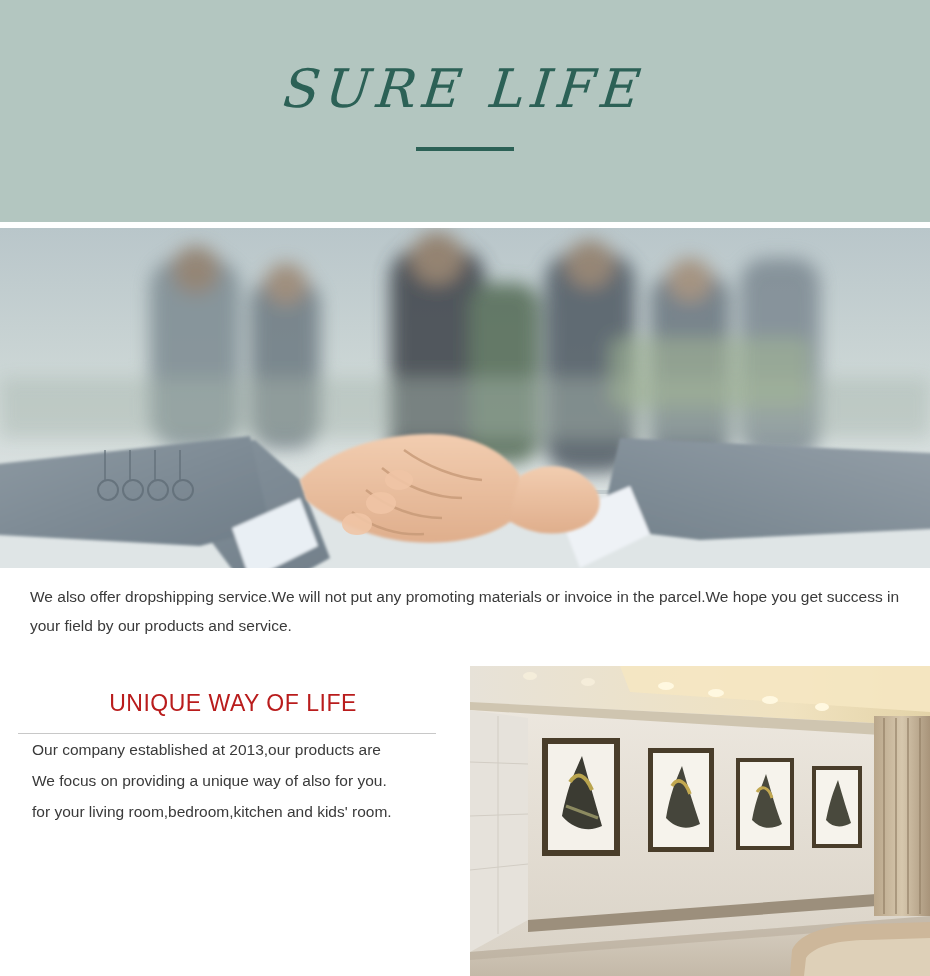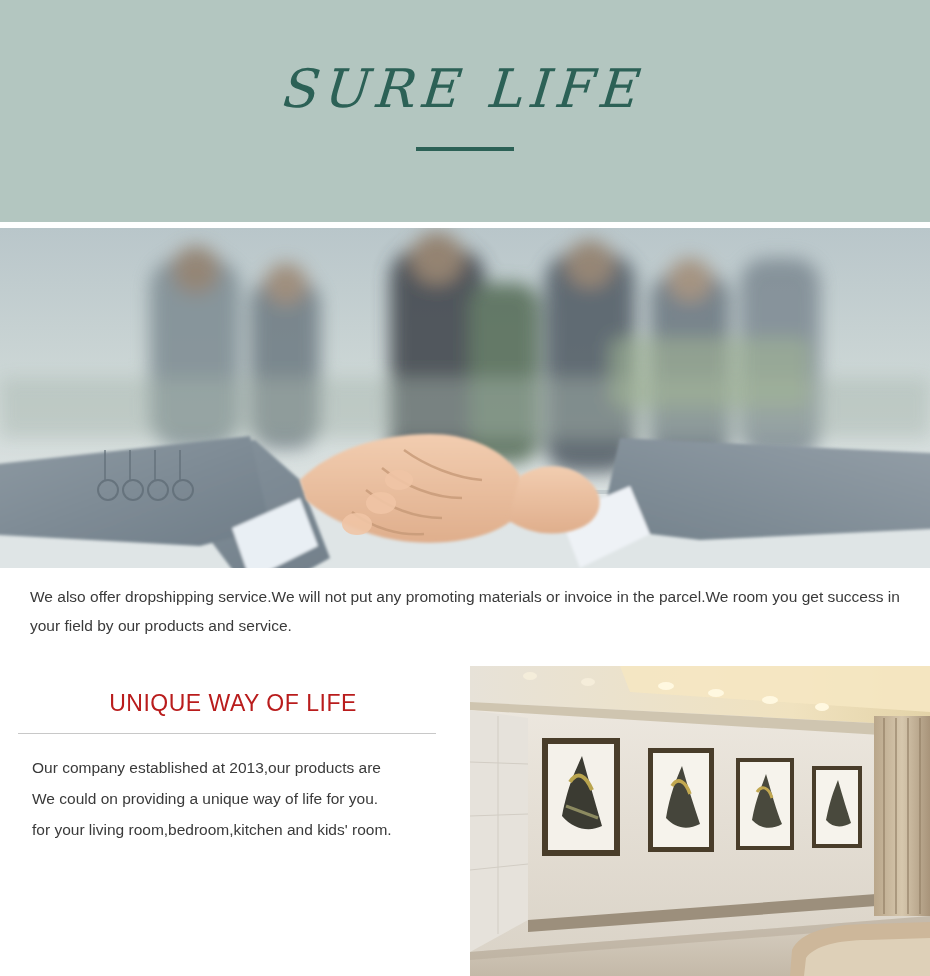--- a/index.html
+++ b/index.html
@@ -87,21 +87,20 @@
     padding: 22px 0 16px 0;
     font-weight: 400;
   }
   .heading-rule {
     width: 418px;
     height: 1px;
     background: #c8c8c8;
     margin: 0 0 0 0;
   }
   .body-copy {
-    margin-top: 18px;
     padding-left: 14px;
     font-size: 15.5px;
     line-height: 31px;
     color: #3a3a3a;
   }
   .body-copy p { margin: 0; }
 
   .lower-right {
     position: absolute;
     left: 470px;
@@ -204,28 +203,28 @@
           <path d="M382,240 C404,258 434,270 462,270"></path>
           <path d="M404,222 C426,238 456,250 482,252"></path>
         </g>
         <ellipse cx="357" cy="296" rx="15" ry="11" fill="#f0c4a5" opacity="0.9"></ellipse>
         <ellipse cx="381" cy="275" rx="15" ry="11" fill="#f0c4a5" opacity="0.9"></ellipse>
         <ellipse cx="399" cy="252" rx="14" ry="10" fill="#f0c4a5" opacity="0.9"></ellipse>
       </g>
     </svg>
   </div>
 
-  <div class="lead">We also offer dropshipping service.We will not put any promoting materials or invoice in the parcel.We room you get success in your field by our products and service.</div>
+  <div class="lead">We also offer dropshipping service.We will not put any promoting materials or invoice in the parcel.We hope you get success in your field by our products and service.</div>
 
   <div class="lower-left">
     <div class="section-heading">UNIQUE WAY OF LIFE</div>
     <div class="heading-rule"></div>
     <div class="body-copy">
       <p>Our company established at 2013,our products are</p>
-      <p>We could on providing a unique way of life for you.</p>
+      <p>We focus on providing a unique way of also for you.</p>
       <p>for your living room,bedroom,kitchen and kids' room.</p>
     </div>
   </div>
 
   <div class="lower-right">
     <svg viewBox="0 0 460 310" preserveAspectRatio="none">
       <defs>
         <linearGradient id="wall" x1="0" y1="0" x2="0" y2="1">
           <stop offset="0%" stop-color="#efeae2"></stop>
           <stop offset="100%" stop-color="#d9d2c6"></stop>

